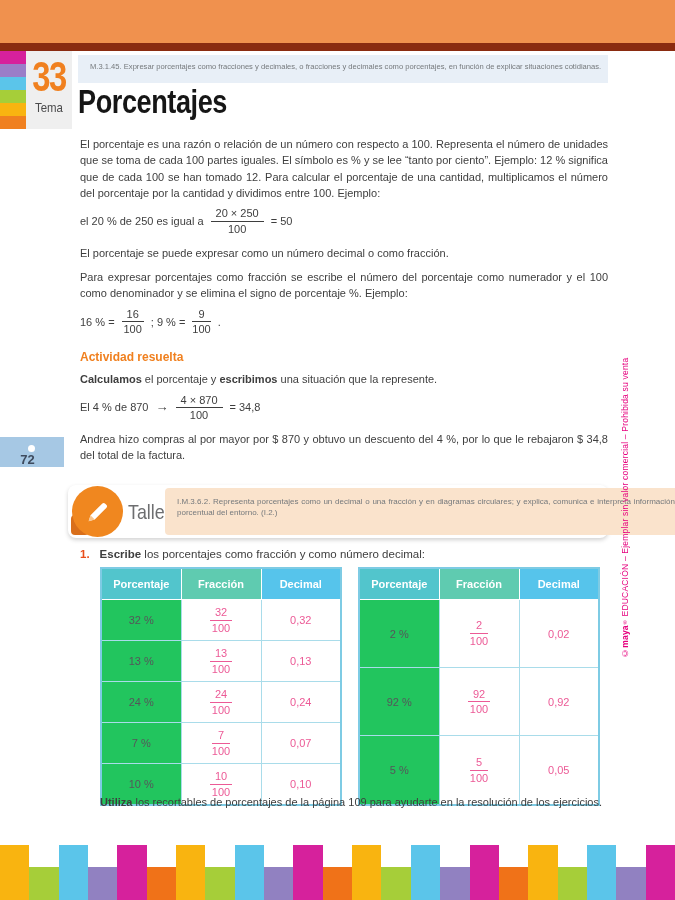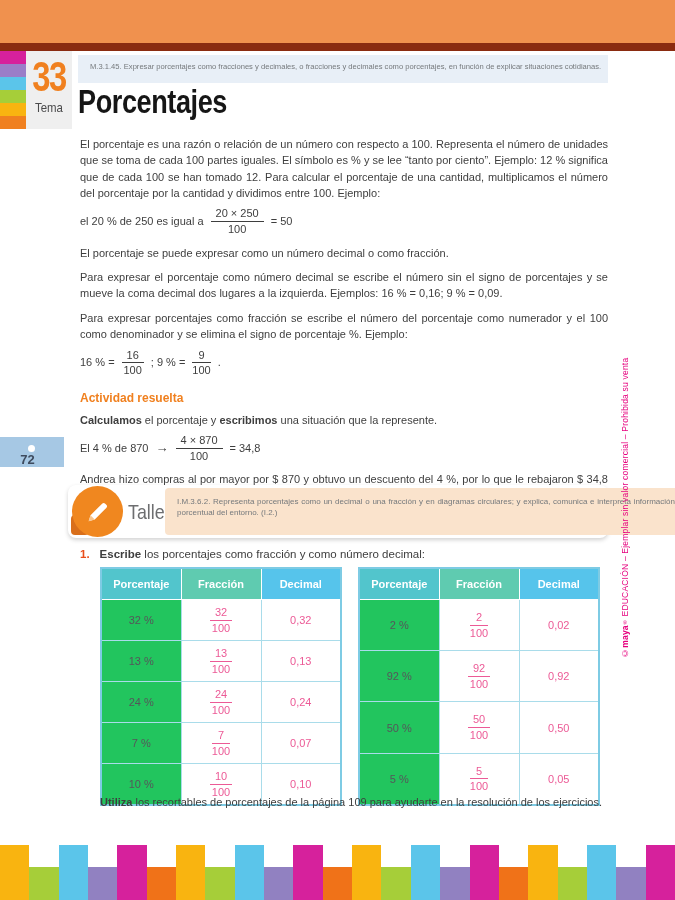--- a/index.html
+++ b/index.html
@@ -127,21 +127,20 @@
   <div class="formula-row">
     <span>el 20 % de 250 es igual a</span>
     <span class="frac">
       <span class="fnum">20 × 250</span>
       <span class="fden">100</span>
     </span>
     <span>= 50</span>
   </div>
 
   <p class="mt6">El porcentaje se puede expresar como un número decimal o como fracción.</p>
-  <p class="mt8">Para expresar el porcentaje como número decimal se escribe el número sin el signo de porcentajes y se mueve la coma decimal dos lugares a la izquierda. Ejemplos: 16 % = 0,16; 9 % = 0,09.</p>
   <p class="mt8">Para expresar porcentajes como fracción se escribe el número del porcentaje como numerador y el 100 como denominador y se elimina el signo de porcentaje %. Ejemplo:</p>
 
   <div class="formula-row">
     <span>16 % =</span>
     <span class="frac">
       <span class="fnum">16</span>
       <span class="fden">100</span>
     </span>
     <span>; 9 % =</span>
     <span class="frac">
@@ -250,25 +249,20 @@
         <td class="c-pct">2 %</td>
         <td class="c-frac"><span class="frac"><span class="fnum">2</span><span class="fden">100</span></span></td>
         <td class="c-dec">0,02</td>
       </tr>
       <tr>
         <td class="c-pct">92 %</td>
         <td class="c-frac"><span class="frac"><span class="fnum">92</span><span class="fden">100</span></span></td>
         <td class="c-dec">0,92</td>
       </tr>
       <tr>
-        <td class="c-pct">50 %</td>
-        <td class="c-frac"><span class="frac"><span class="fnum">50</span><span class="fden">100</span></span></td>
-        <td class="c-dec">0,50</td>
-      </tr>
-      <tr>
         <td class="c-pct">5 %</td>
         <td class="c-frac"><span class="frac"><span class="fnum">5</span><span class="fden">100</span></span></td>
         <td class="c-dec">0,05</td>
       </tr>
     </tbody>
   </table>
 
 </div>
 
 <div class="abs note"><span class="b">Utiliza</span><span> los recortables de porcentajes de la página 109 para ayudarte en la resolución de los ejercicios.</span></div>

